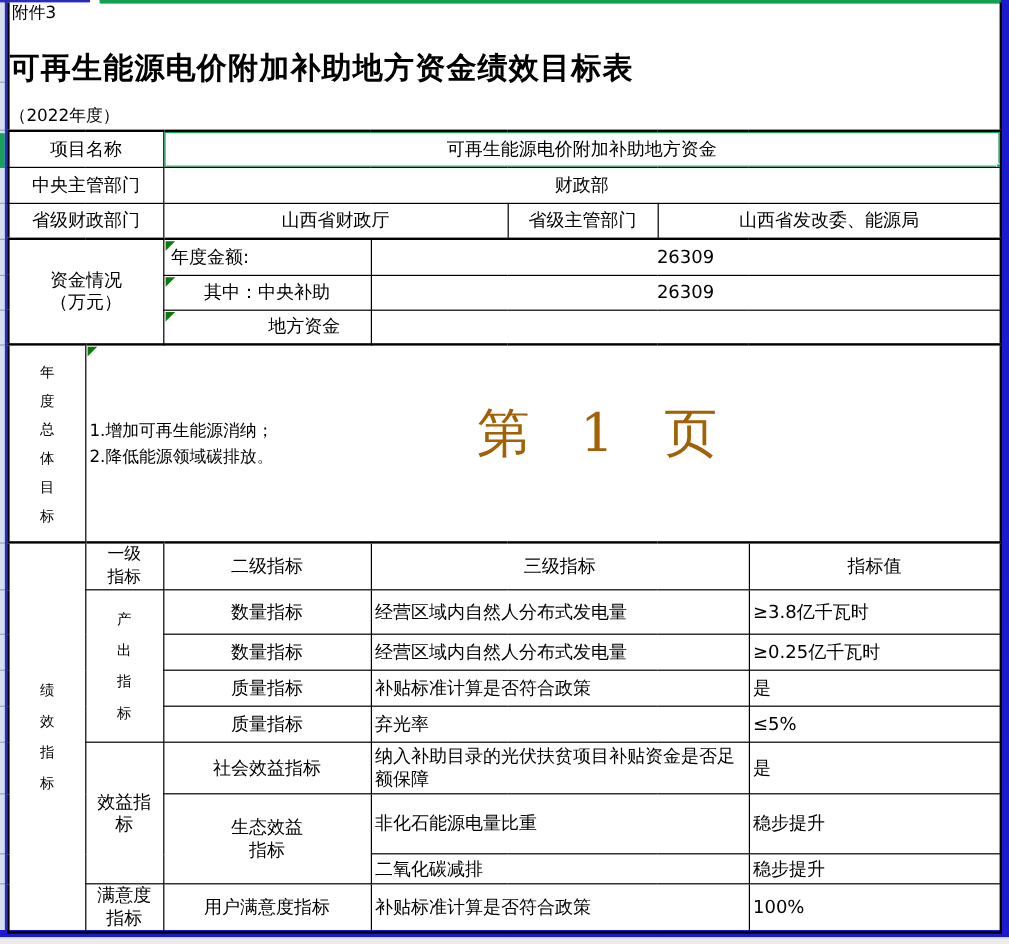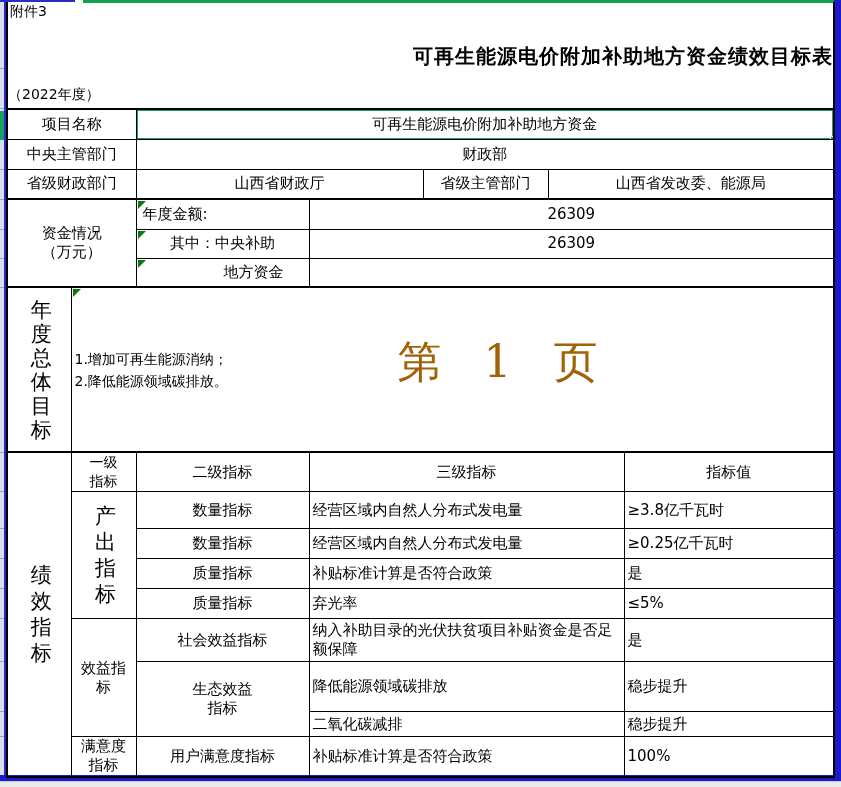--- a/index.html
+++ b/index.html
@@ -29,30 +29,30 @@
   }
   td {
     border:1px solid #000; padding:0; overflow:hidden;
     font-size:15px; text-align:center; vertical-align:middle;
     line-height:1.25;
   }
   tr.thick-top td { border-top:2px solid #000; }
   td.titlecell { border:0; position:relative; }
 
   .attach { position:absolute; top:1px; left:2px; font-size:14px; }
-  .doc-title { margin-top:37px; text-align:right; font-size:20px; font-weight:bold; letter-spacing:1px; }
+  .doc-title { margin-top:37px; text-align:left; font-size:25px; font-weight:bold; letter-spacing:1px; }
   .doc-subtitle { margin-top:17px; text-align:left; font-size:14px; }
 
   td.rel { position:relative; }
   .sel-border { position:absolute; inset:-2px; border:3px solid #18a05c; pointer-events:none; z-index:5; }
   .sel-handle { position:absolute; right:-5px; bottom:-5px; width:8px; height:8px; background:#18a05c; border:1px solid #fff; z-index:6; }
   .tri { position:absolute; left:1px; top:1px; width:0; height:0;
          border-top:8px solid #0a7a0a; border-right:8px solid transparent; z-index:4; }
 
-  .vtext { display:inline-block; width:17px; word-break:break-all; line-height:26px; font-size:21px; }
+  .vtext { display:inline-block; width:17px; word-break:break-all; line-height:26px; font-size:12px; }
   .vtext.goal-lbl { line-height:24px; }
   .wrapspan { display:inline-block; word-break:break-all; line-height:19px; }
   .w2 { width:32px; } .w3 { width:50px; } .w4 { width:63px; }
   td.fl-left { text-align:left; padding-left:6px; }
   td.fl-right { text-align:center; padding-left:62px; }
 
   td.goalcell { text-align:left; vertical-align:middle; }
   .goal-lines { padding-left:3px; font-size:14px; line-height:22px; }
   .watermark {
     position:absolute; left:298px; top:46px;
@@ -214,21 +214,21 @@
       <span class="wrapspan w3">效益指标</span>
     </td>
     <td>社会效益指标</td>
     <td colspan="3" class="val-left">纳入补助目录的光伏扶贫项目补贴资金是否足额保障</td>
     <td class="val-left">是</td>
   </tr>
   <tr style="height:50px">
     <td rowspan="2">
       <span class="wrapspan w4">生态效益指标</span>
     </td>
-    <td colspan="3" class="val-left">降低能源领域碳排放</td>
+    <td colspan="3" class="val-left">非化石能源电量比重</td>
     <td class="val-left">稳步提升</td>
   </tr>
   <tr style="height:25px">
     <td colspan="3" class="val-left">二氧化碳减排</td>
     <td class="val-left">稳步提升</td>
   </tr>
 
   <tr style="height:40px">
     <td>
       <span class="wrapspan w3">满意度指标</span>

